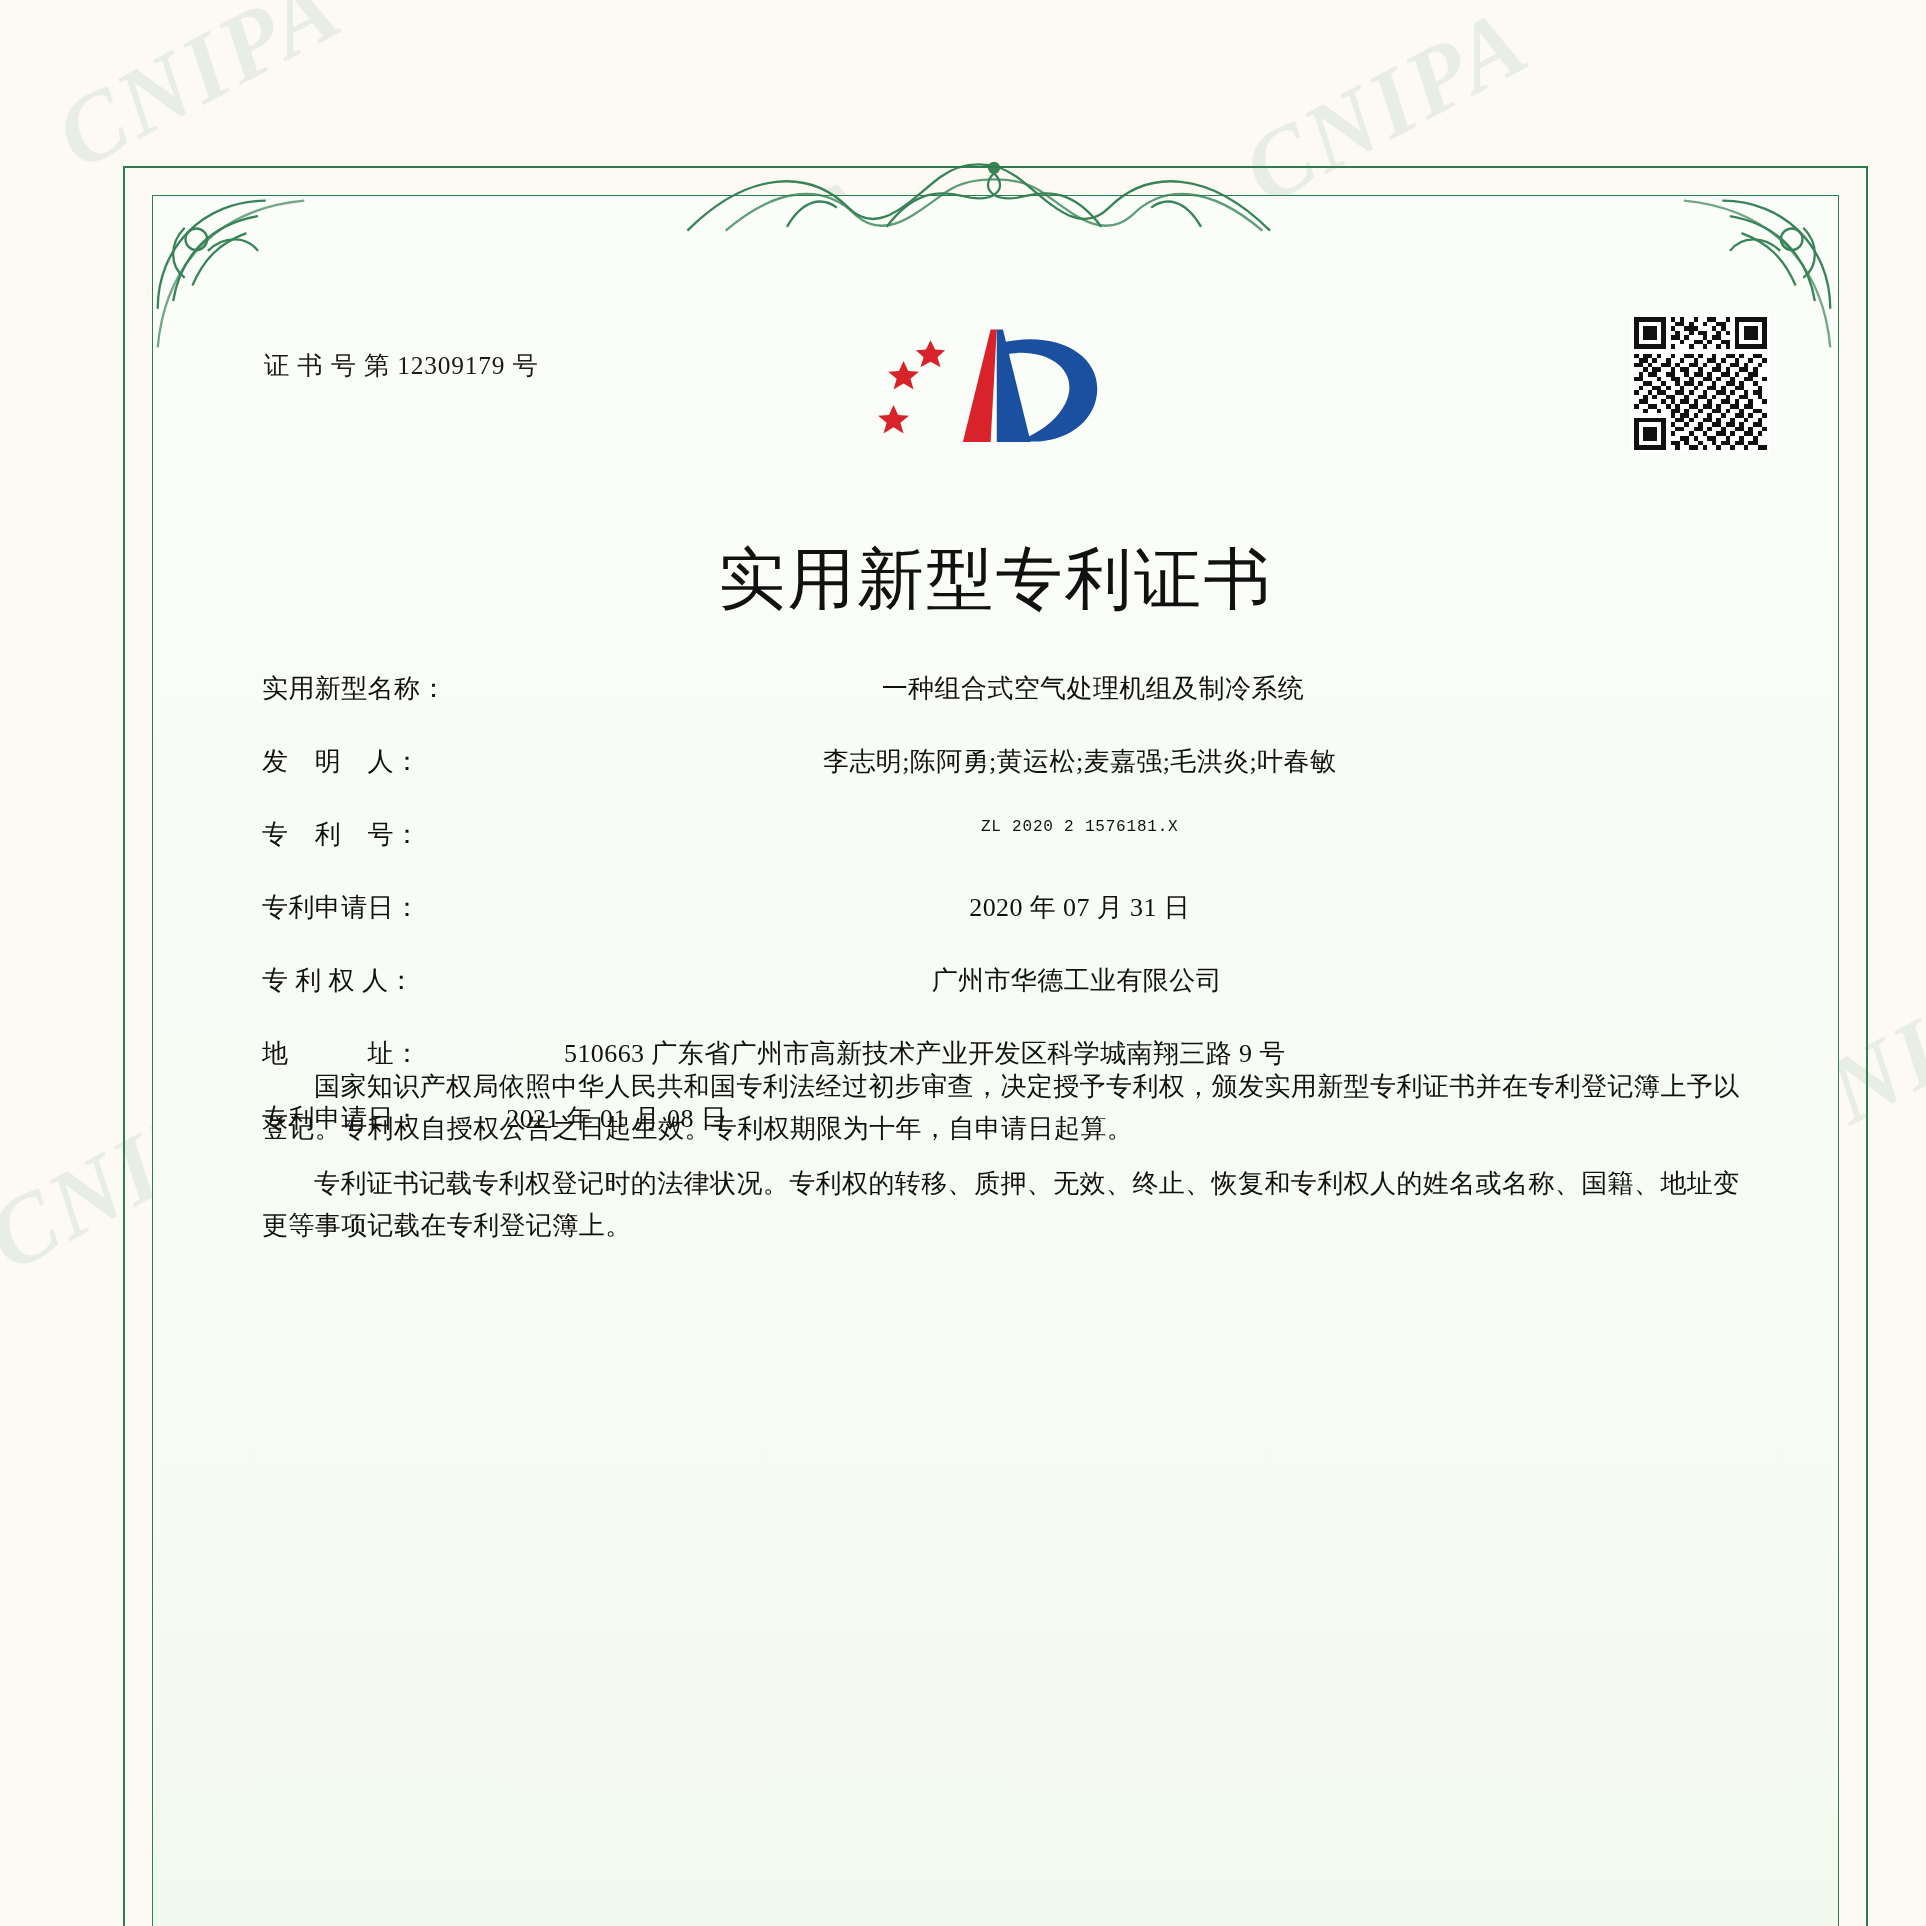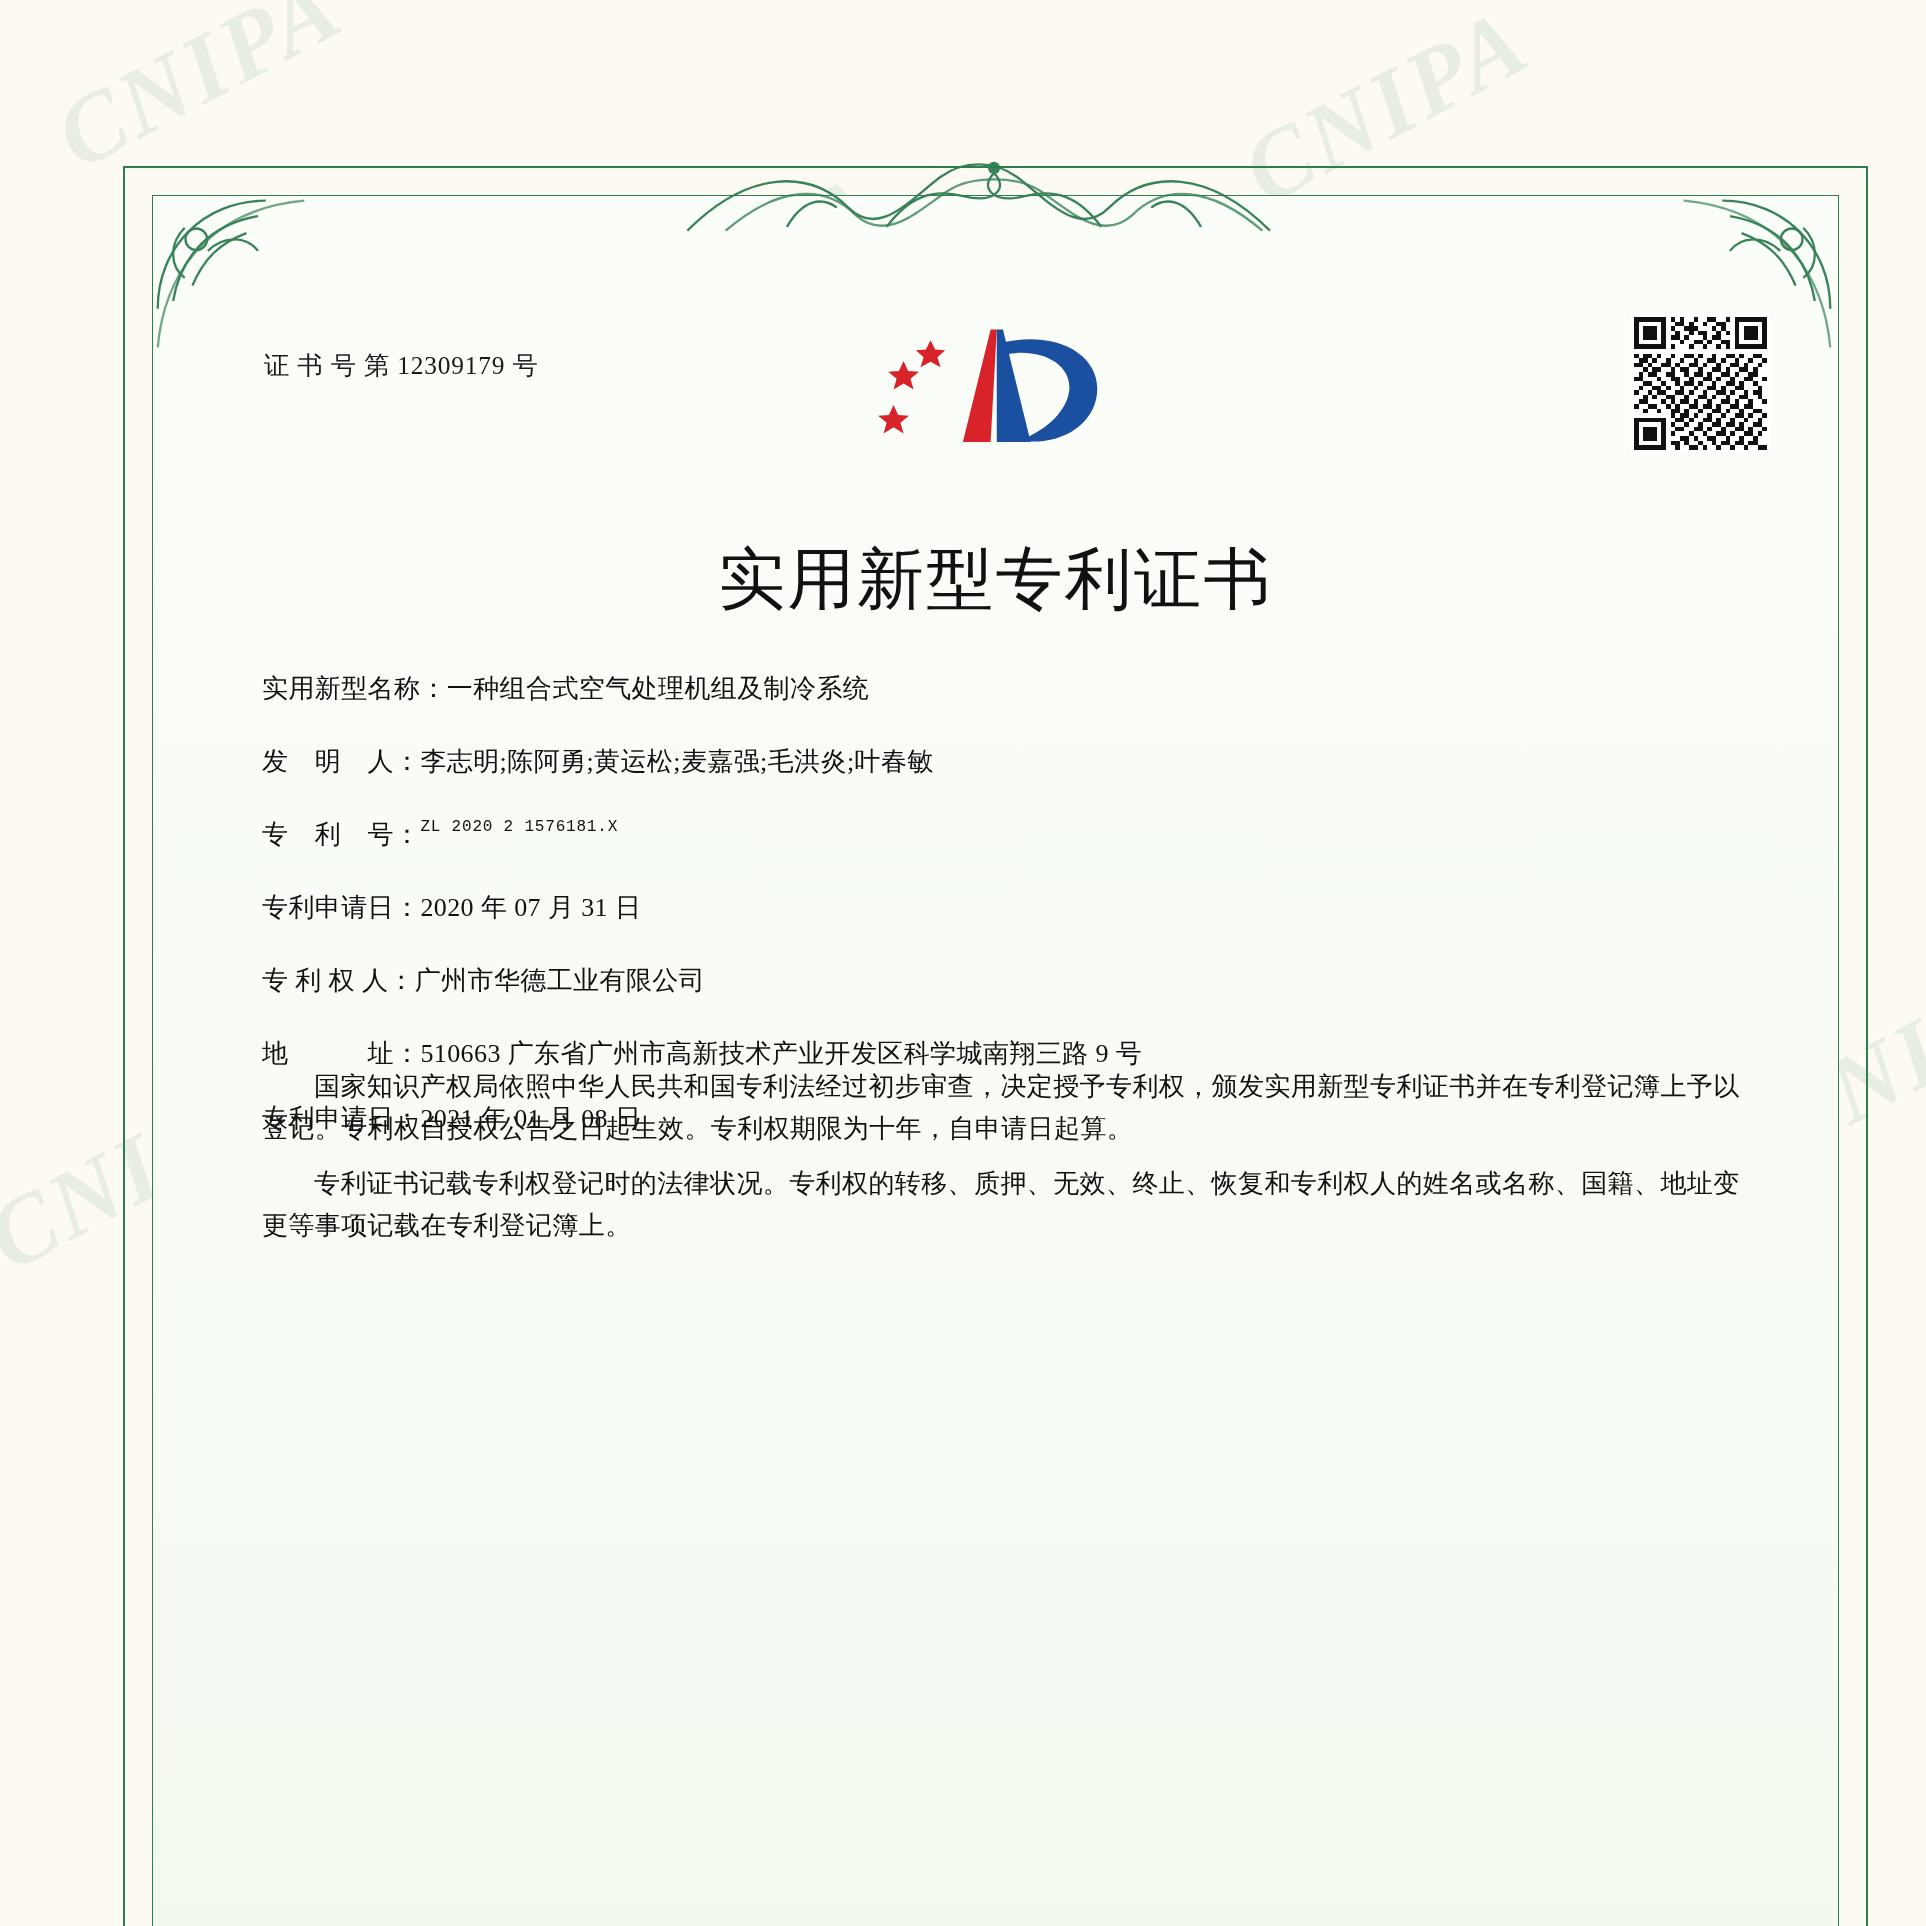--- a/index.html
+++ b/index.html
@@ -119,20 +119,21 @@
     right: 100px;
     top: 474px;
   }
   .row {
     display: flex;
     align-items: flex-start;
     margin-bottom: 34px;
     font-size: 26px;
     color: #111;
     line-height: 1.5;
+    text-align: center;
   }
   .lbl {
     flex: 0 0 auto;
     white-space: pre;
     letter-spacing: 0.4px;
   }
   .val {
     flex: 1 1 auto;
     letter-spacing: 0.4px;
   }

